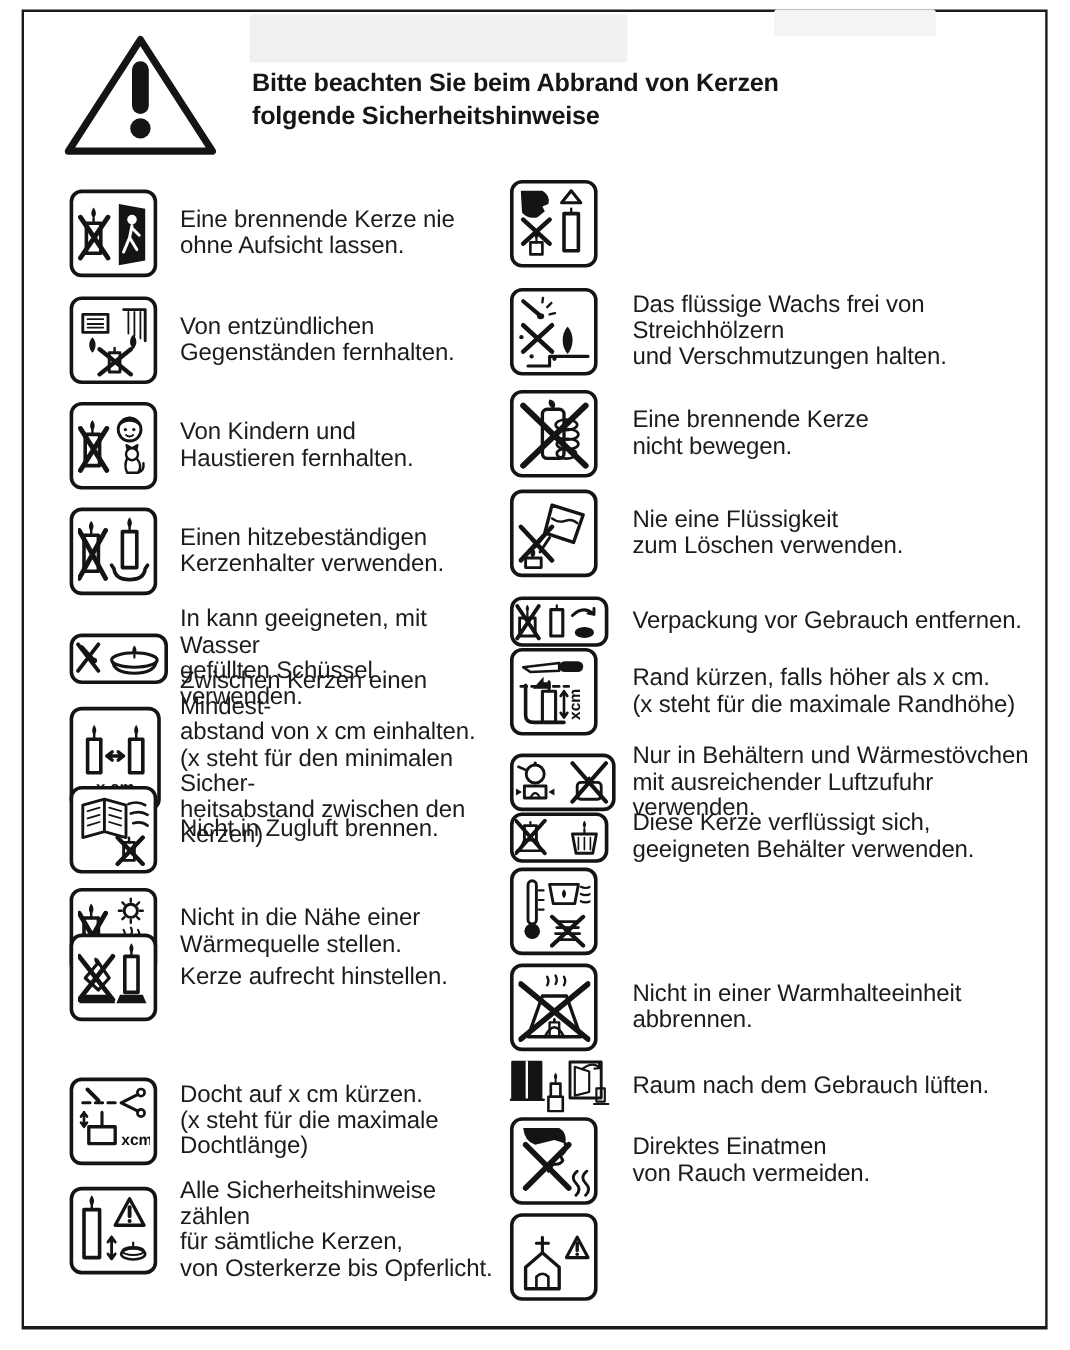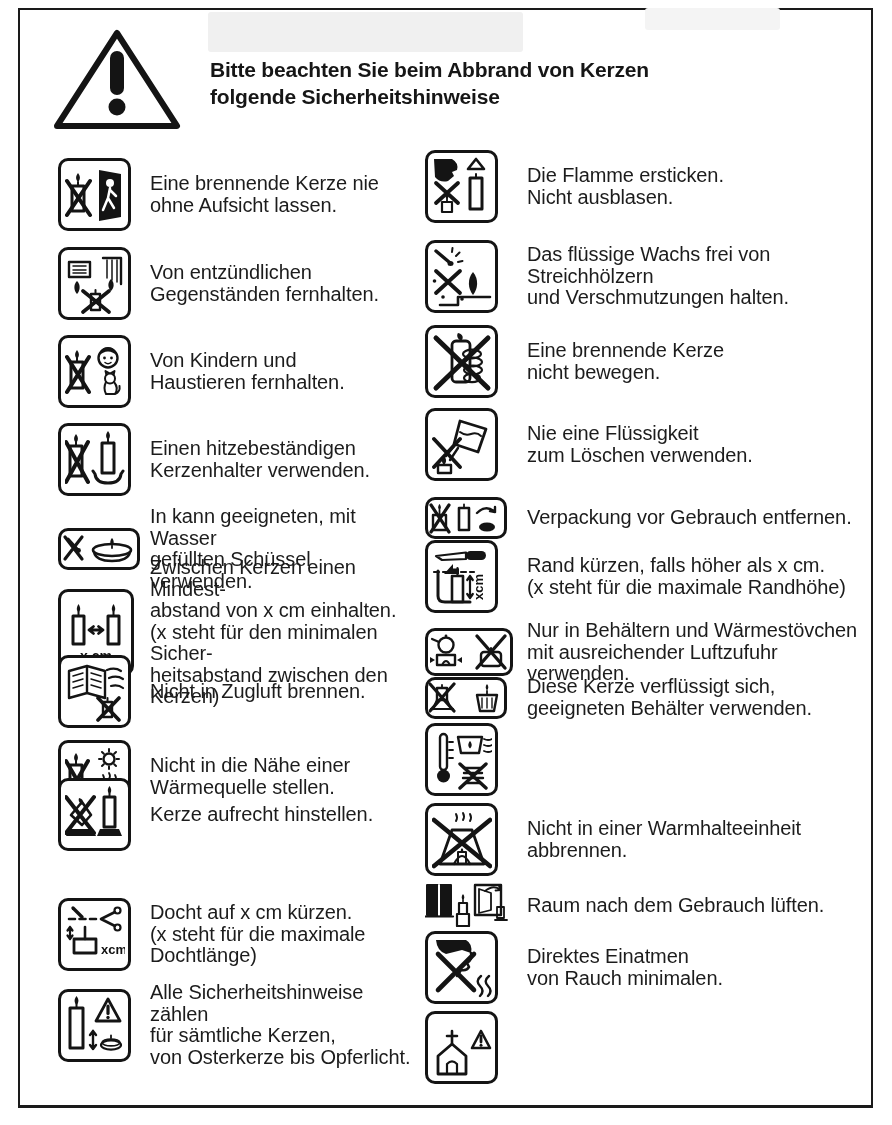--- a/index.html
+++ b/index.html
@@ -281,22 +281,20 @@
       <path d="M4 26 L26 46 M26 26 L4 46" style="stroke-width:3.8"></path>
       <rect x="10" y="45" width="10" height="10" style="stroke-width:2.2"></rect>
       <path d="M15 45 V41" style="stroke-width:1.8"></path>
       <path d="M15 35 C17.5 38 17 40 15 42 C13 40 12.5 38 15 35" style="fill:#141414;stroke:none"></path>
       <rect x="38" y="21" width="12" height="31"></rect>
       <path d="M44 21 V17" style="stroke-width:2"></path>
       <path d="M36 12 H52 L44 2 Z" style="stroke-width:2.6"></path>
     </svg>
   </div>
     </div>
-  <div class="itext">Die Flamme ersticken.
-Nicht ausblasen.</div>
 </div>
 
 <div class="row r" style="top:240px">
   <div class="islot">
       <div class="pict sq">
     <svg width="60" height="60" viewBox="0 0 60 60">
       <path d="M4 4 L17 15" style="stroke-width:3.4"></path>
       <ellipse cx="18.5" cy="16.5" rx="3" ry="2.5" style="fill:#141414;stroke:none"></ellipse>
       <path d="M24 9 l3.5 -3.5 M26 15 l4.5 -1 M20 5 l0.5 -4" style="stroke-width:2"></path>
       <path d="M4 24 L28 46 M28 24 L4 46" style="stroke-width:3.8"></path>
@@ -485,21 +483,21 @@
       <div class="pict sq">
     <svg width="60" height="60" viewBox="0 0 60 60">
       <path d="M4 2 H34 Q41 6 39 15 L30 12 L14 16 Q5 13 4 2" style="fill:#141414;stroke:none"></path>
       <path d="M39 15 Q41 21 35 25 L37 29 Q35 33 29 32 L25 38" style="stroke-width:2.6"></path>
       <path d="M6 16 L42 52 M42 16 L6 52" style="stroke-width:4.6"></path>
       <path d="M48 58 q5 -5 0 -10 q-5 -5 1 -10 M56 58 q5 -5 0 -10 q-5 -5 1 -10" style="stroke-width:2.4"></path>
     </svg>
   </div>
     </div>
   <div class="itext">Direktes Einatmen
-von Rauch minimalen.</div>
+von Rauch vermeiden.</div>
 </div>
 
 <div class="row r" style="top:1011px">
   <div class="islot">
       <div class="pict sq">
     <svg width="60" height="60" viewBox="0 0 60 60">
       <path d="M6 56 V38 L20 26 L34 38 V56 Z" style="stroke-width:2.8"></path>
       <path d="M20 26 V13 M15 18 H25" style="stroke-width:2.6"></path>
       <path d="M15 56 V46 Q20 41 25 46 V56" style="stroke-width:2.2"></path>
       <path d="M40 30 H58 L49 13 Z" style="stroke-width:2.6"></path>

